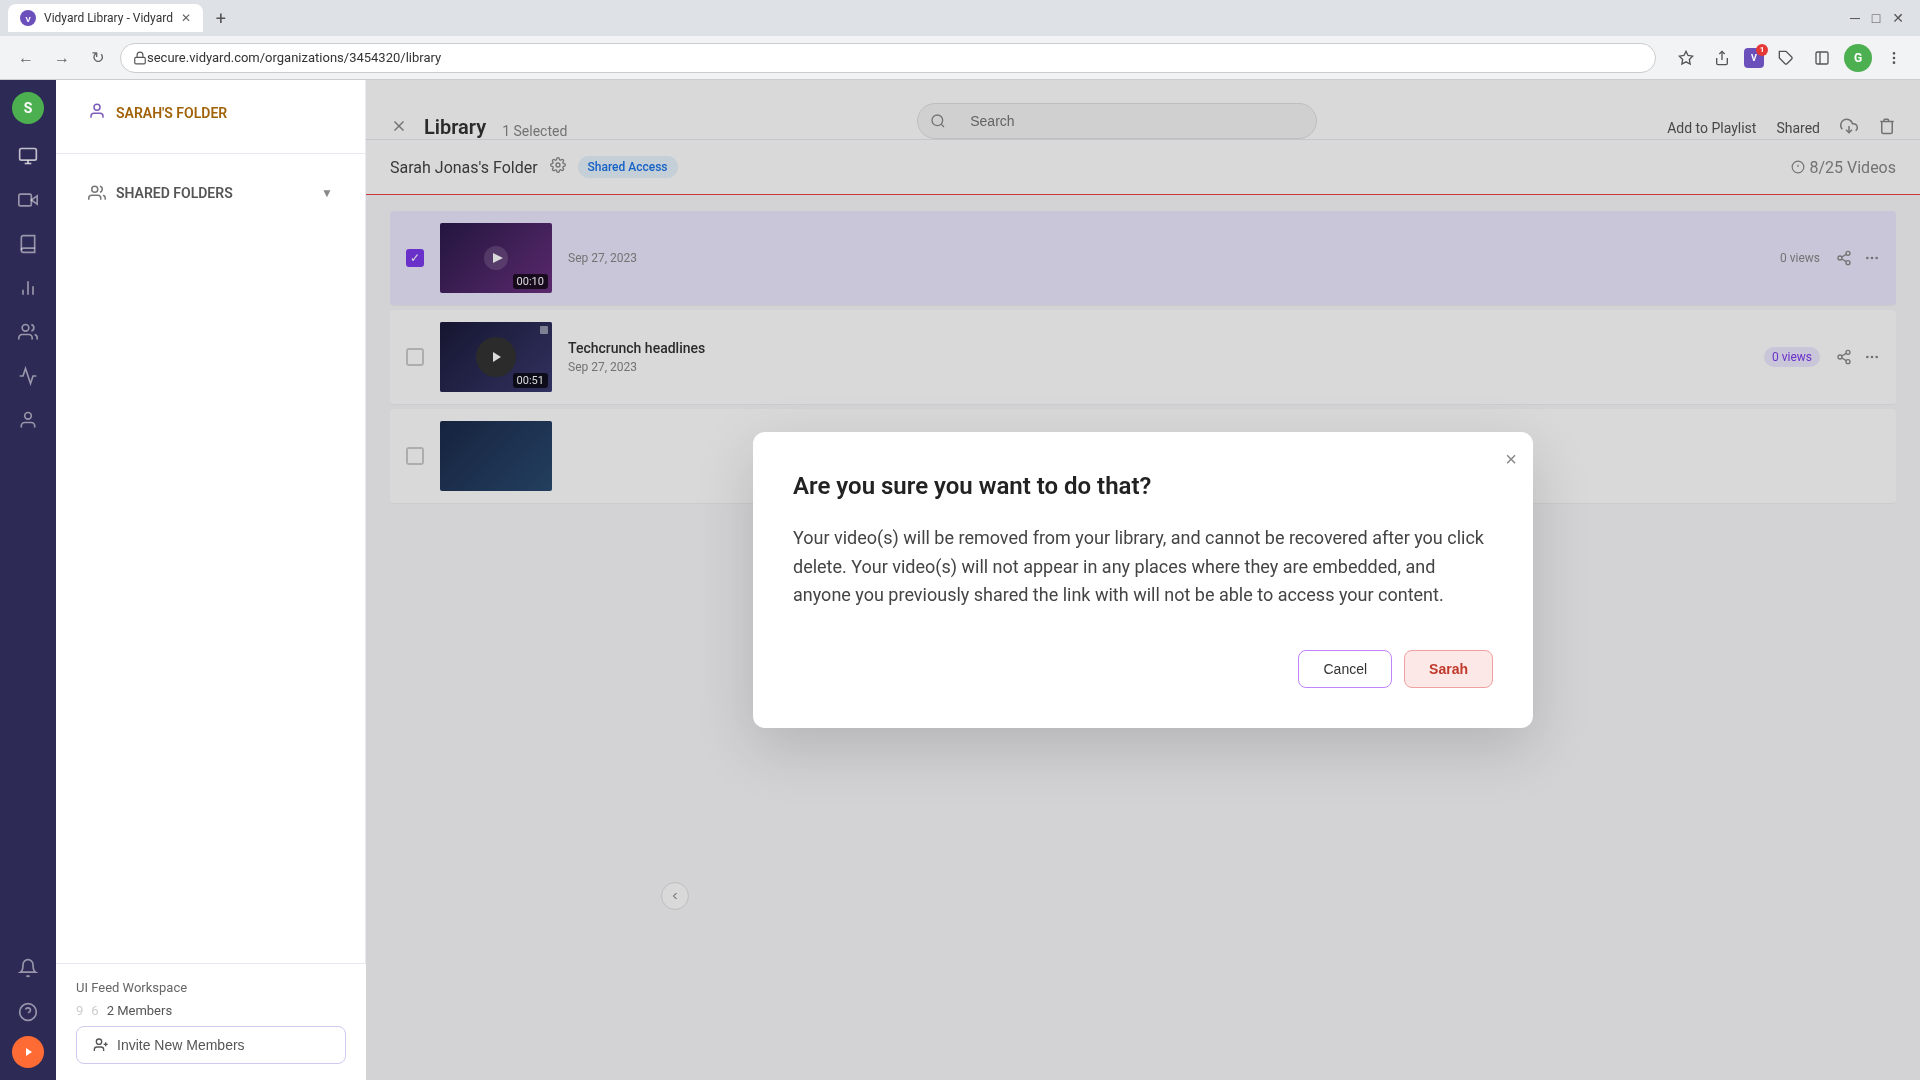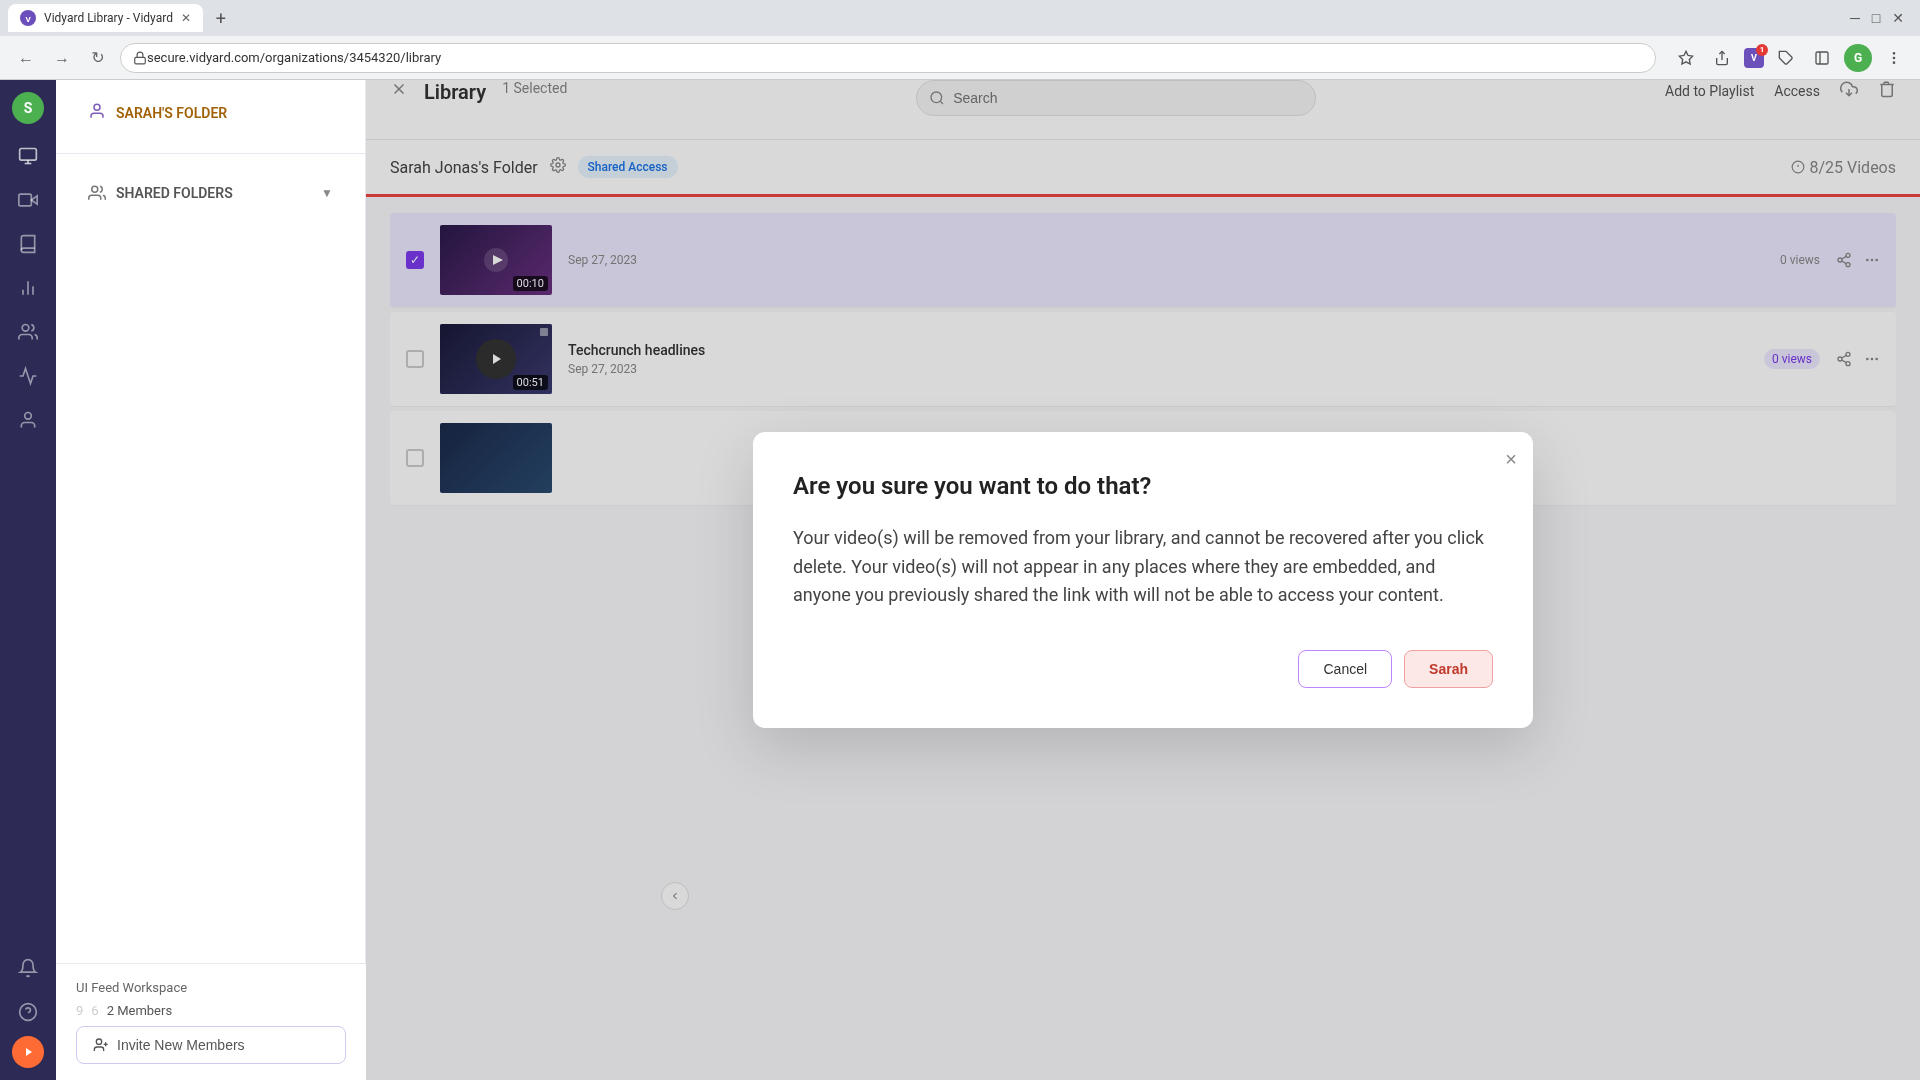--- a/index.html
+++ b/index.html
@@ -26,33 +26,33 @@
     .icon-sidebar-item { width: 40px; height: 40px; display: flex; align-items: center; justify-content: center; border-radius: 8px; cursor: pointer; color: rgba(255,255,255,0.6); font-size: 18px; }
     .icon-sidebar-item.active { color: white; }
     .icon-sidebar-avatar { width: 32px; height: 32px; background: #4CAF50; border-radius: 50%; display: flex; align-items: center; justify-content: center; color: white; font-size: 14px; font-weight: bold; margin-bottom: 8px; }
     .icon-sidebar-bottom { margin-top: auto; display: flex; flex-direction: column; align-items: center; gap: 4px; }
     .icon-sidebar-logo { width: 32px; height: 32px; background: #ff6b35; border-radius: 50%; display: flex; align-items: center; justify-content: center; color: white; font-size: 12px; font-weight: bold; }
 
     
     .content-sidebar { width: 310px; background: white; border-right: 1px solid #e8e8f0; display: flex; flex-direction: column; }
 
     
-    .top-bar { height: 60px; background: white; border-bottom: 1px solid #e8e8f0; display: flex; align-items: flex-start; padding: 0 24px; gap: 16px; }
+    .top-bar { height: 60px; background: white; border-bottom: 1px solid #e8e8f0; display: flex; align-items: flex-end; padding: 0 24px; gap: 16px; }
     .top-bar-close { color: #888; font-size: 18px; cursor: pointer; }
     .top-bar-title { font-size: 20px; font-weight: 600; color: #333; }
     .top-bar-selected { font-size: 14px; color: #888; }
-    .search-bar { flex: 1; max-width: 400px; background: #f5f5f5; border-radius: 20px; height: 36px; display: flex; align-items: center; padding: 0 12px; gap: 8px; border: 1px solid #e0e0e0; margin-left: auto; }
+    .search-bar { flex: 1; max-width: 400px; background: #f5f5f5; border-radius: 20px; height: 36px; display: flex; align-items: center; padding: 0 12px; gap: 24px; border: 1px solid #e0e0e0; margin-left: auto; }
     .search-bar input { background: none; border: none; outline: none; font-size: 14px; color: #333; flex: 1; }
     .top-bar-actions { display: flex; align-items: center; gap: 20px; margin-left: auto; }
     .top-bar-action { font-size: 14px; color: #555; cursor: pointer; white-space: nowrap; }
     .top-bar-icon { color: #888; font-size: 18px; cursor: pointer; }
 
     
     .main-area { flex: 1; background: #f8f8fc; overflow: hidden; position: relative; }
-    .folder-header { background: white; padding: 16px 24px; display: flex; align-items: center; gap: 12px; border-bottom: 3px solid #ef4444; }
+    .folder-header { background: white; padding: 16px 24px; display: flex; align-items: center; gap: 12px; border-bottom: 1px solid #ef4444; }
     .folder-title { font-size: 16px; color: #444; }
     .gear-icon { color: #888; cursor: pointer; }
     .shared-access-badge { background: #e8f4fd; color: #1a73e8; font-size: 12px; padding: 4px 10px; border-radius: 12px; font-weight: 500; }
     .video-count { margin-left: auto; font-size: 16px; color: #888; display: flex; align-items: center; gap: 4px; }
 
     
     .content-area { padding: 0; overflow-y: auto; height: calc(100% - 61px); }
     .video-list { padding: 16px 24px; display: flex; flex-direction: column; gap: 0; }
     .video-item { display: flex; align-items: center; gap: 16px; padding: 12px 0; border-bottom: 1px solid #f0f0f0; background: white; margin-bottom: 2px; padding: 12px 16px; border-radius: 4px; }
     .video-item.selected { background: #ede9ff; }
@@ -292,21 +292,21 @@
       <span class="top-bar-selected">1 Selected</span>
       <div class="search-bar" style="margin-left:auto;">
         <svg width="16" height="16" viewBox="0 0 24 24" fill="none" stroke="#888" stroke-width="2">
             <circle cx="11" cy="11" r="8"></circle>
             <line x1="21" y1="21" x2="16.65" y2="16.65"></line>
           </svg>
         <input type="text" style="background: none; border: none; outline: none; font-size: 14px; color: rgb(51, 51, 51); flex: 1 1 0%; width: 300px;" placeholder="Search">
       </div>
       <div class="top-bar-actions">
         <span class="top-bar-action">Add to Playlist</span>
-        <span class="top-bar-action">Access</span>
+        <span class="top-bar-action">Shared</span>
         <span class="top-bar-icon">
           <svg width="18" height="18" viewBox="0 0 24 24" fill="none" stroke="#888" stroke-width="2">
               <polyline points="8 17 12 21 16 17"></polyline>
               <line x1="12" y1="12" x2="12" y2="21"></line>
               <path d="M20.88 18.09A5 5 0 0018 9h-1.26A8 8 0 103 16.29"></path>
             </svg>
         </span>
         <span class="top-bar-icon">
           <svg width="18" height="18" viewBox="0 0 24 24" fill="none" stroke="#888" stroke-width="2">
               <polyline points="3 6 5 6 21 6"></polyline>

